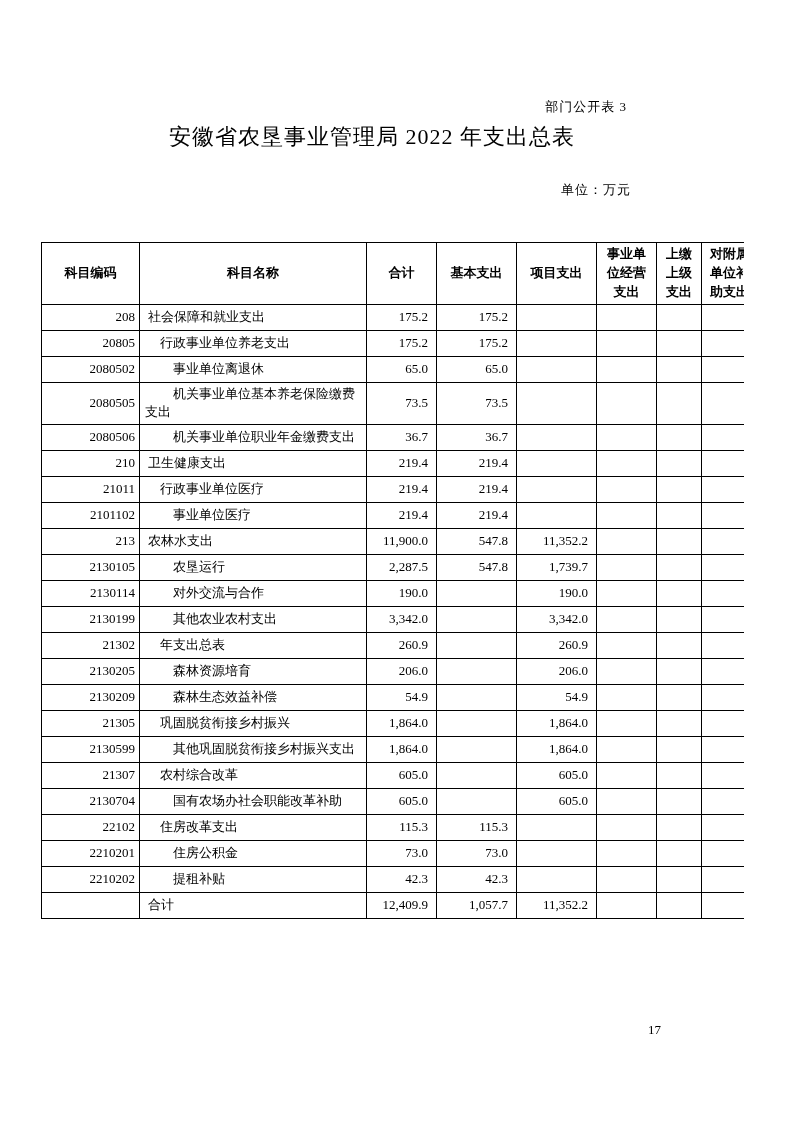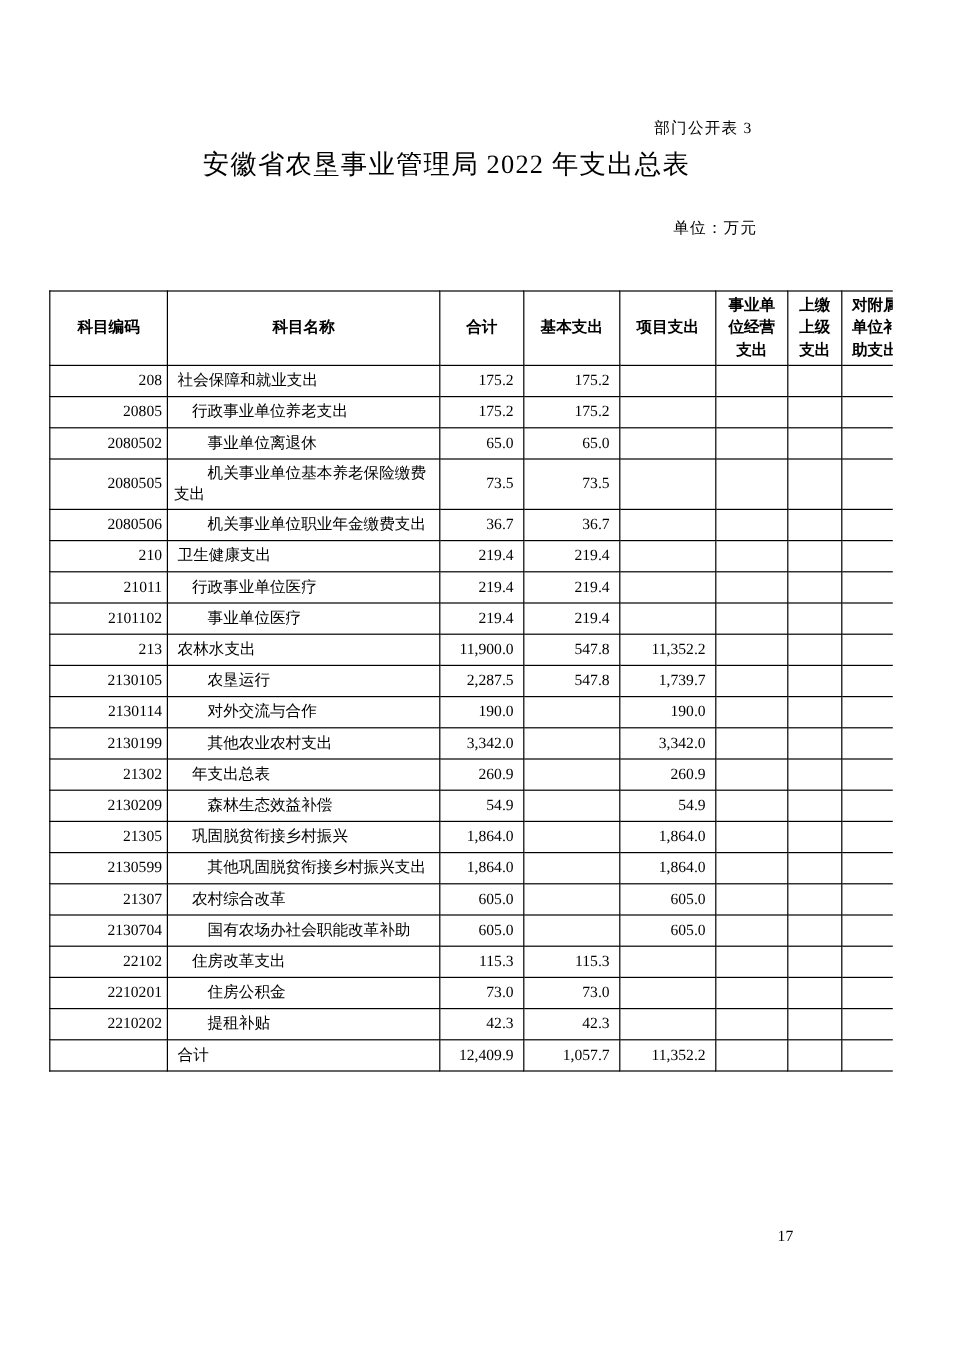--- a/index.html
+++ b/index.html
@@ -238,20 +238,30 @@
           <td class="code lv2">21302</td>
           <td class="name lv2">年支出总表</td>
           <td class="num">260.9</td>
           <td class="num"></td>
           <td class="num">260.9</td>
           <td class="num"></td>
           <td class="num"></td>
           <td class="num"></td>
         </tr>
         <tr>
+          <td class="code lv3">2130205</td>
+          <td class="name lv3">森林资源培育</td>
+          <td class="num">206.0</td>
+          <td class="num"></td>
+          <td class="num">206.0</td>
+          <td class="num"></td>
+          <td class="num"></td>
+          <td class="num"></td>
+        </tr>
+        <tr>
           <td class="code lv3">2130209</td>
           <td class="name lv3">森林生态效益补偿</td>
           <td class="num">54.9</td>
           <td class="num"></td>
           <td class="num">54.9</td>
           <td class="num"></td>
           <td class="num"></td>
           <td class="num"></td>
         </tr>
         <tr>

